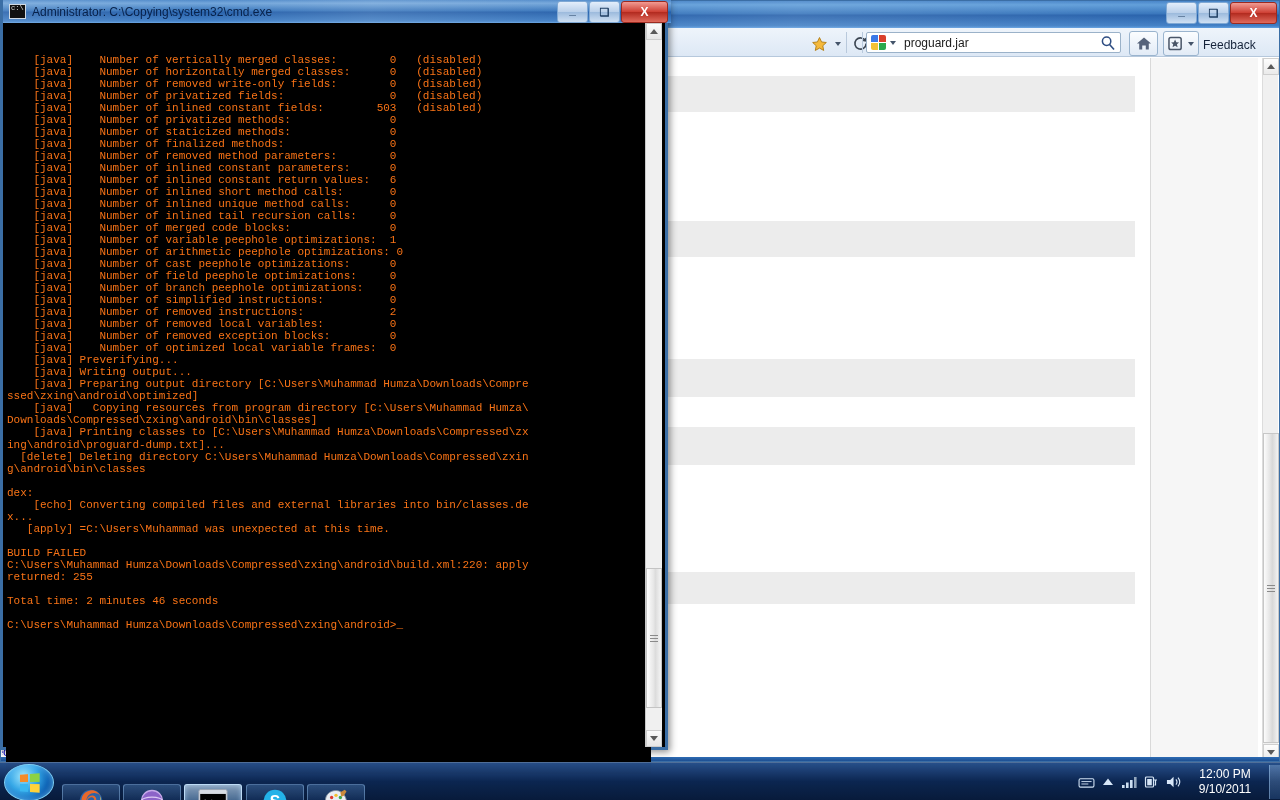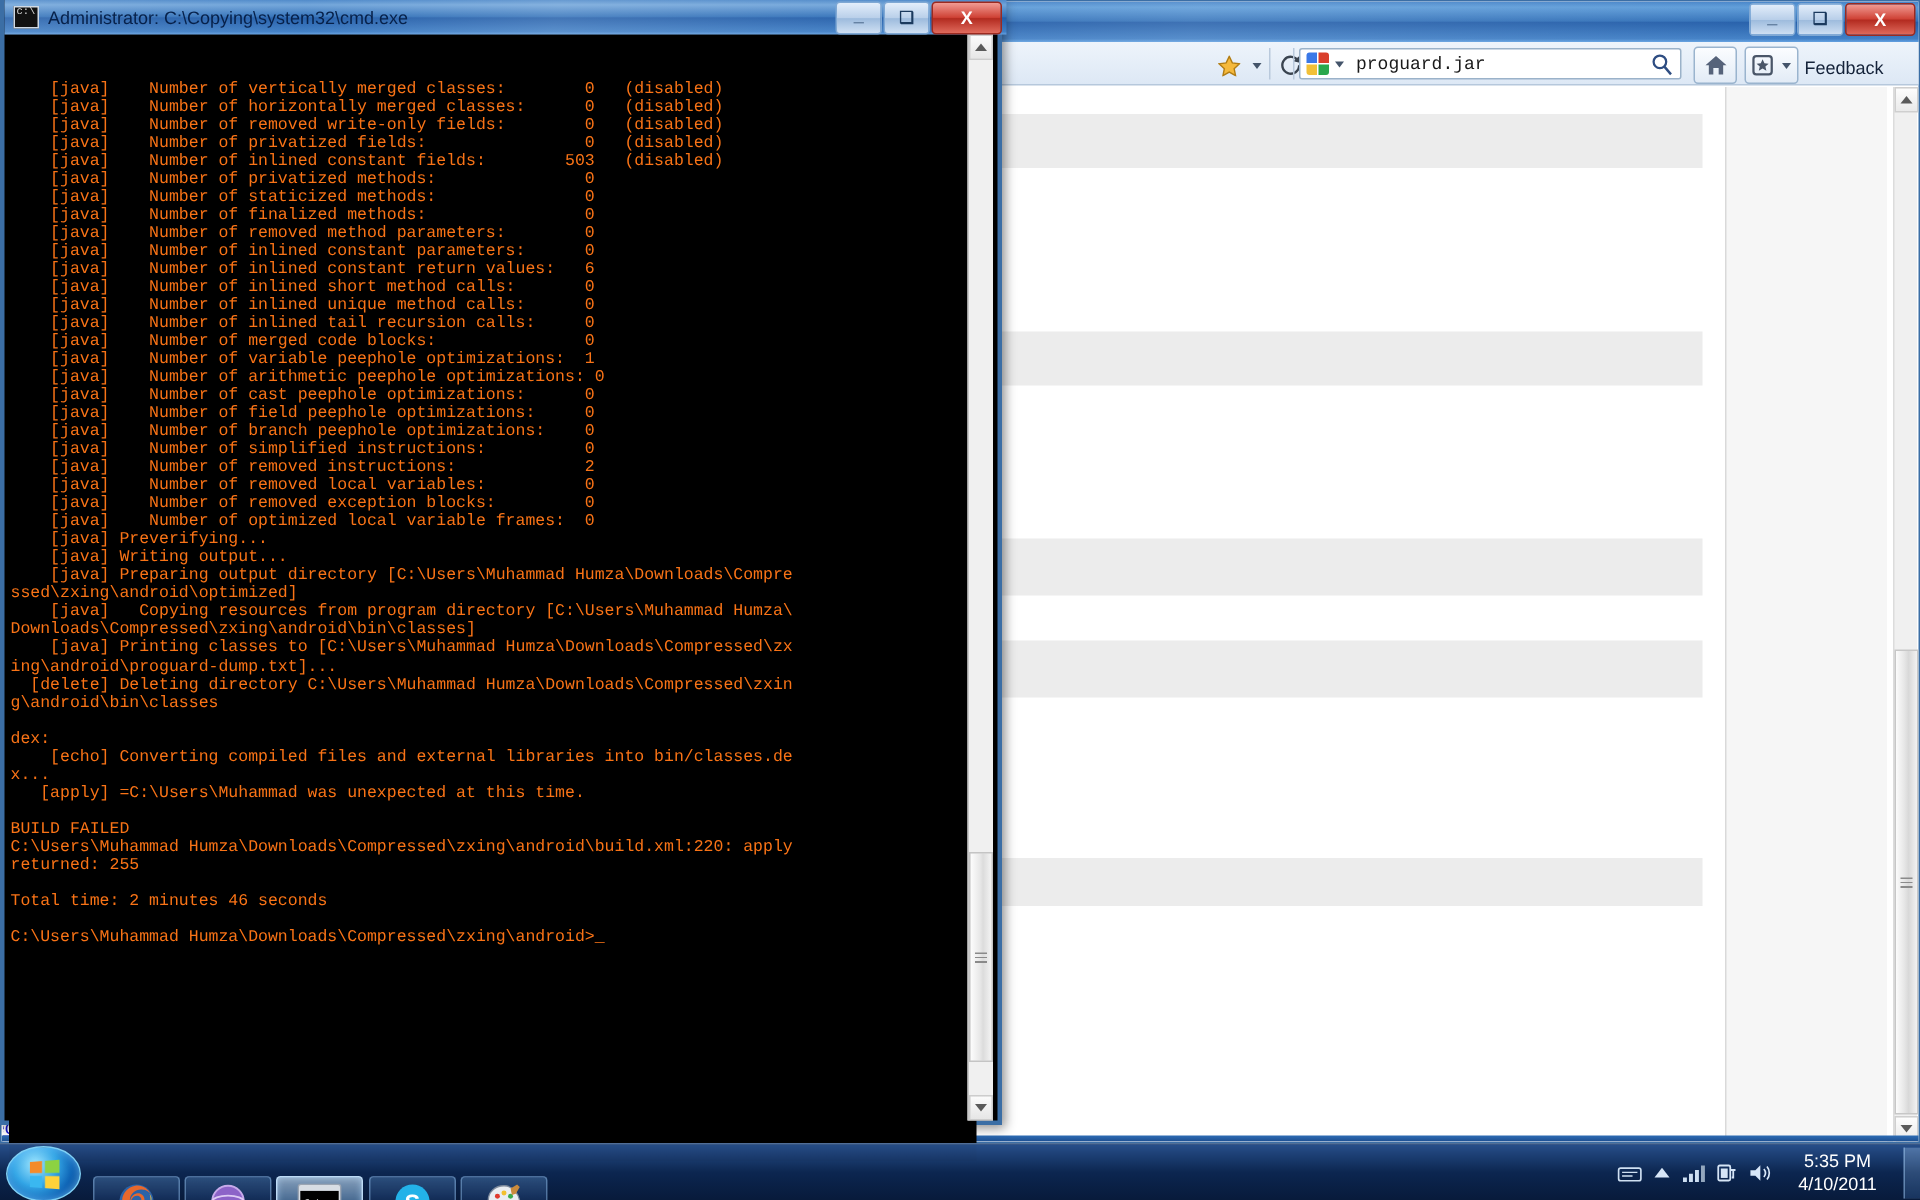--- a/index.html
+++ b/index.html
@@ -56,21 +56,21 @@
   }
   .caret{width:0;height:0;border-left:3.5px solid transparent;border-right:3.5px solid transparent;border-top:4px solid #44546a;margin-left:4px;}
 
   #searchbox{
     position:absolute;left:865px;top:31px;width:255px;height:21px;
     background:#fff;border:1px solid #9bb2c9;border-radius:2px;
     display:flex;align-items:center;padding:0 2px;box-sizing:border-box;
   }
   #g-icon{width:15px;height:15px;position:relative;margin-left:2px;}
   .gq{position:absolute;width:7px;height:7px;}
-  #search-text{flex:1;font-size:12px;color:#1a1a1a;margin-left:8px;font-family:Liberation Mono, monospace;}
+  #search-text{flex:1;font-size:12px;color:#1a1a1a;margin-left:8px;font-family:Liberation Sans, sans-serif;}
   #search-go{width:16px;height:16px;position:relative;margin-right:2px;}
 
   #home-btn{position:absolute;left:1128px;top:30px;width:27px;height:23px;border:1px solid #9ab4ce;border-radius:3px;background:linear-gradient(to bottom,#fbfdff,#e2ebf6);display:flex;align-items:center;justify-content:center;}
   #fav-btn{position:absolute;left:1162px;top:30px;width:34px;height:23px;border:1px solid #9ab4ce;border-radius:3px;background:linear-gradient(to bottom,#fbfdff,#e2ebf6);display:flex;align-items:center;justify-content:center;}
   #feedback-btn{position:absolute;left:1202px;top:32px;height:19px;display:flex;align-items:flex-end;font-size:12px;color:#15233a;gap:20px;}
 
   
   #page-viewport{
     position:absolute;left:1px;top:57px;width:1262px;height:703px;
     background:#fff;overflow:hidden;
@@ -504,18 +504,18 @@
           <path d="M10 5h3M11.5 5v5h-1" stroke="#d6e5f6" stroke-width="1.2" fill="none"></path>
         </svg>
     </span>
     <span class="tray-ico">
       <svg width="17" height="14" viewBox="0 0 18 14">
           <polygon points="1,5 4.5,5 8,1.5 8,12.5 4.5,9 1,9" fill="#d8e7f8"></polygon>
           <path d="M10.5 4.2a4.4 4.4 0 0 1 0 5.6M12.7 2.4a7.3 7.3 0 0 1 0 9.2" fill="none" stroke="#d8e7f8" stroke-width="1.2"></path>
         </svg>
     </span>
     <div id="clock">
-      <div>5:35 PM</div>
-      <div>4/10/2011</div>
+      <div>12:00 PM</div>
+      <div>9/10/2011</div>
     </div>
     <div id="showdesk"></div>
   </div>
 </div>
 
 </body></html>

